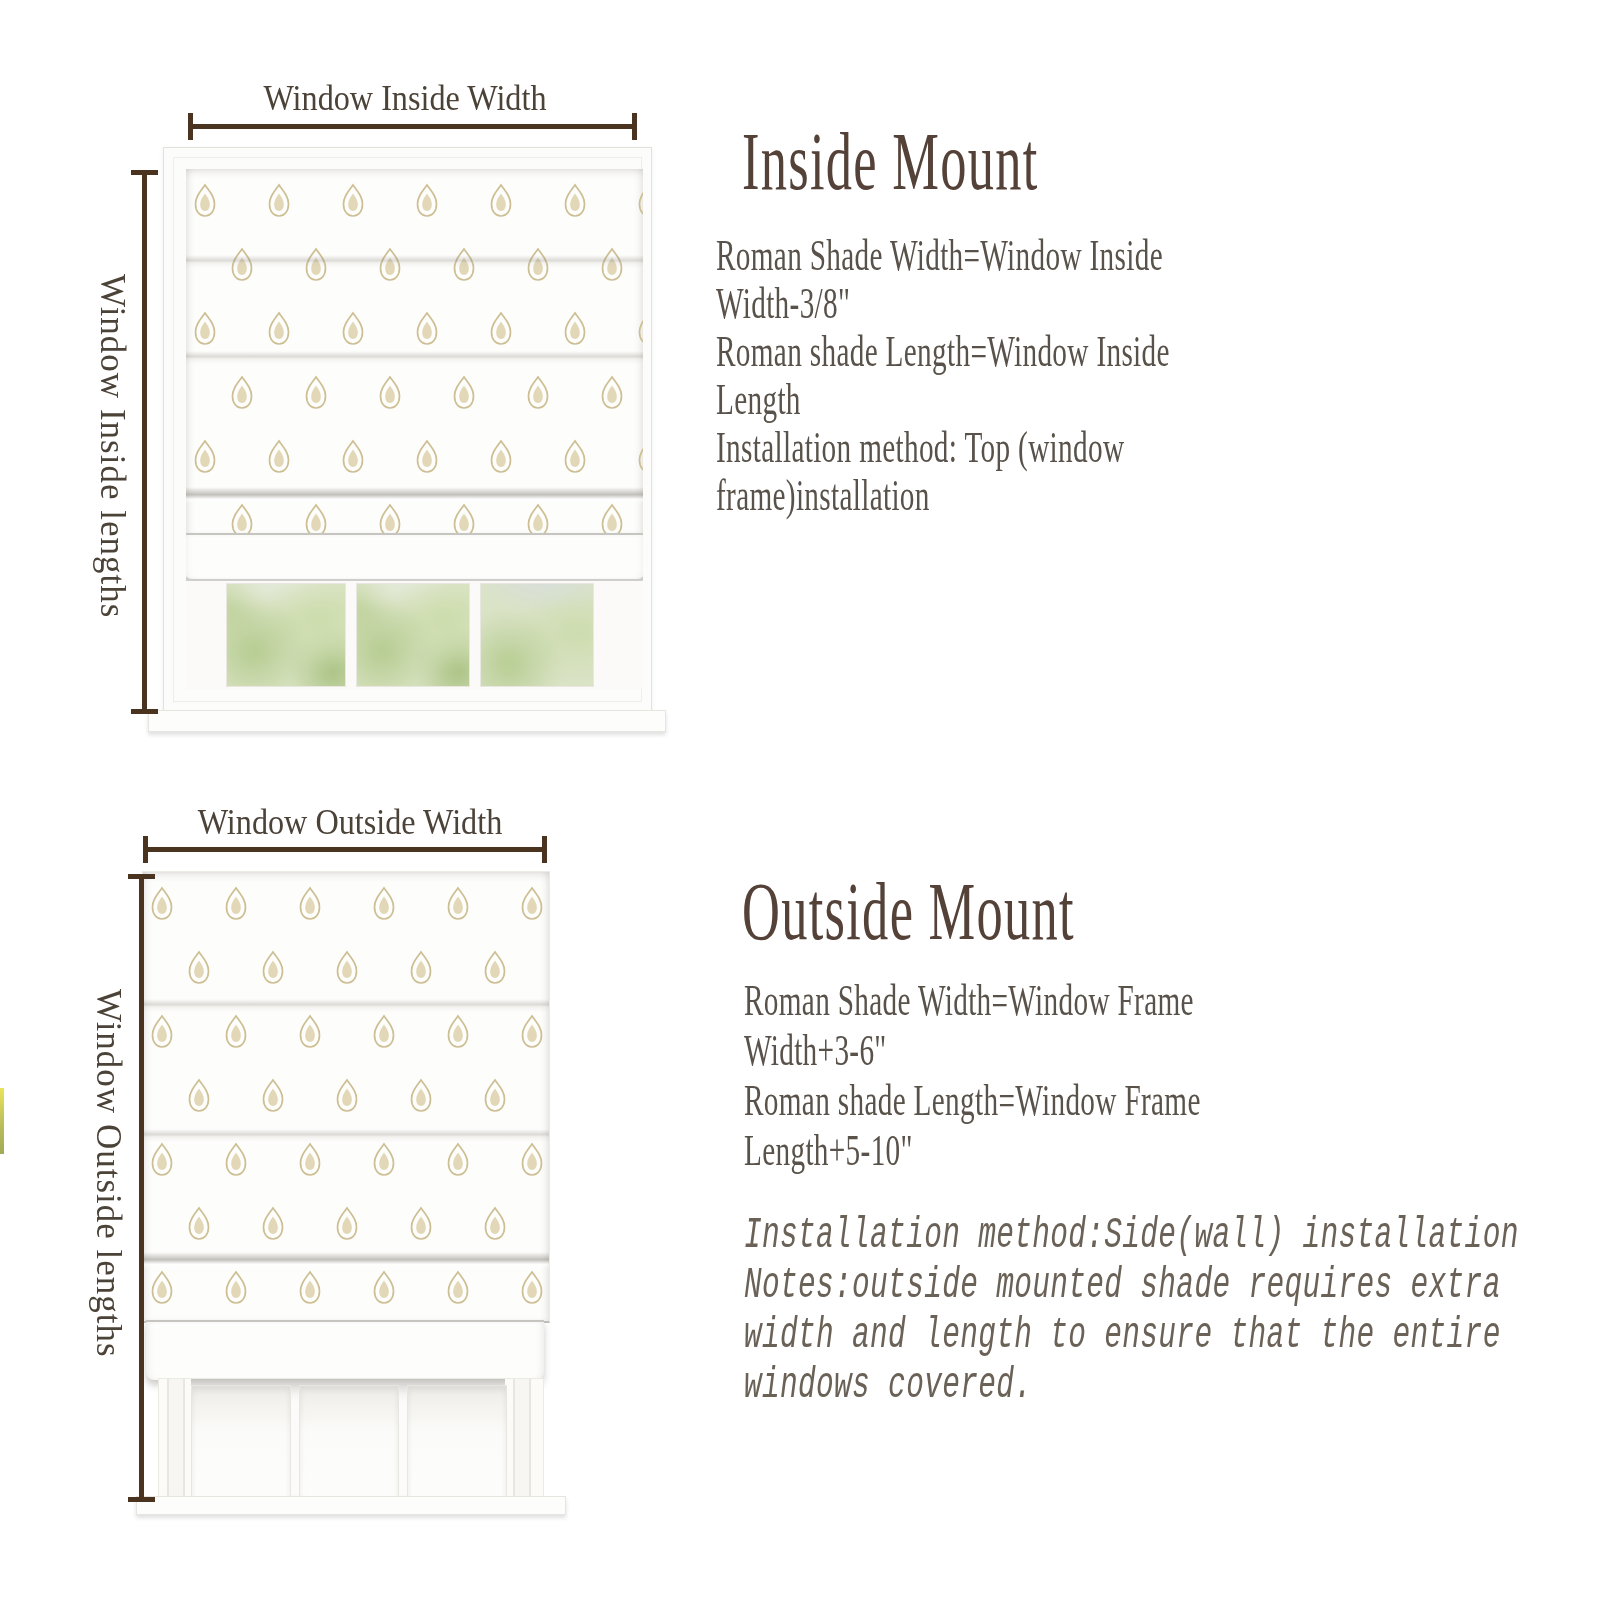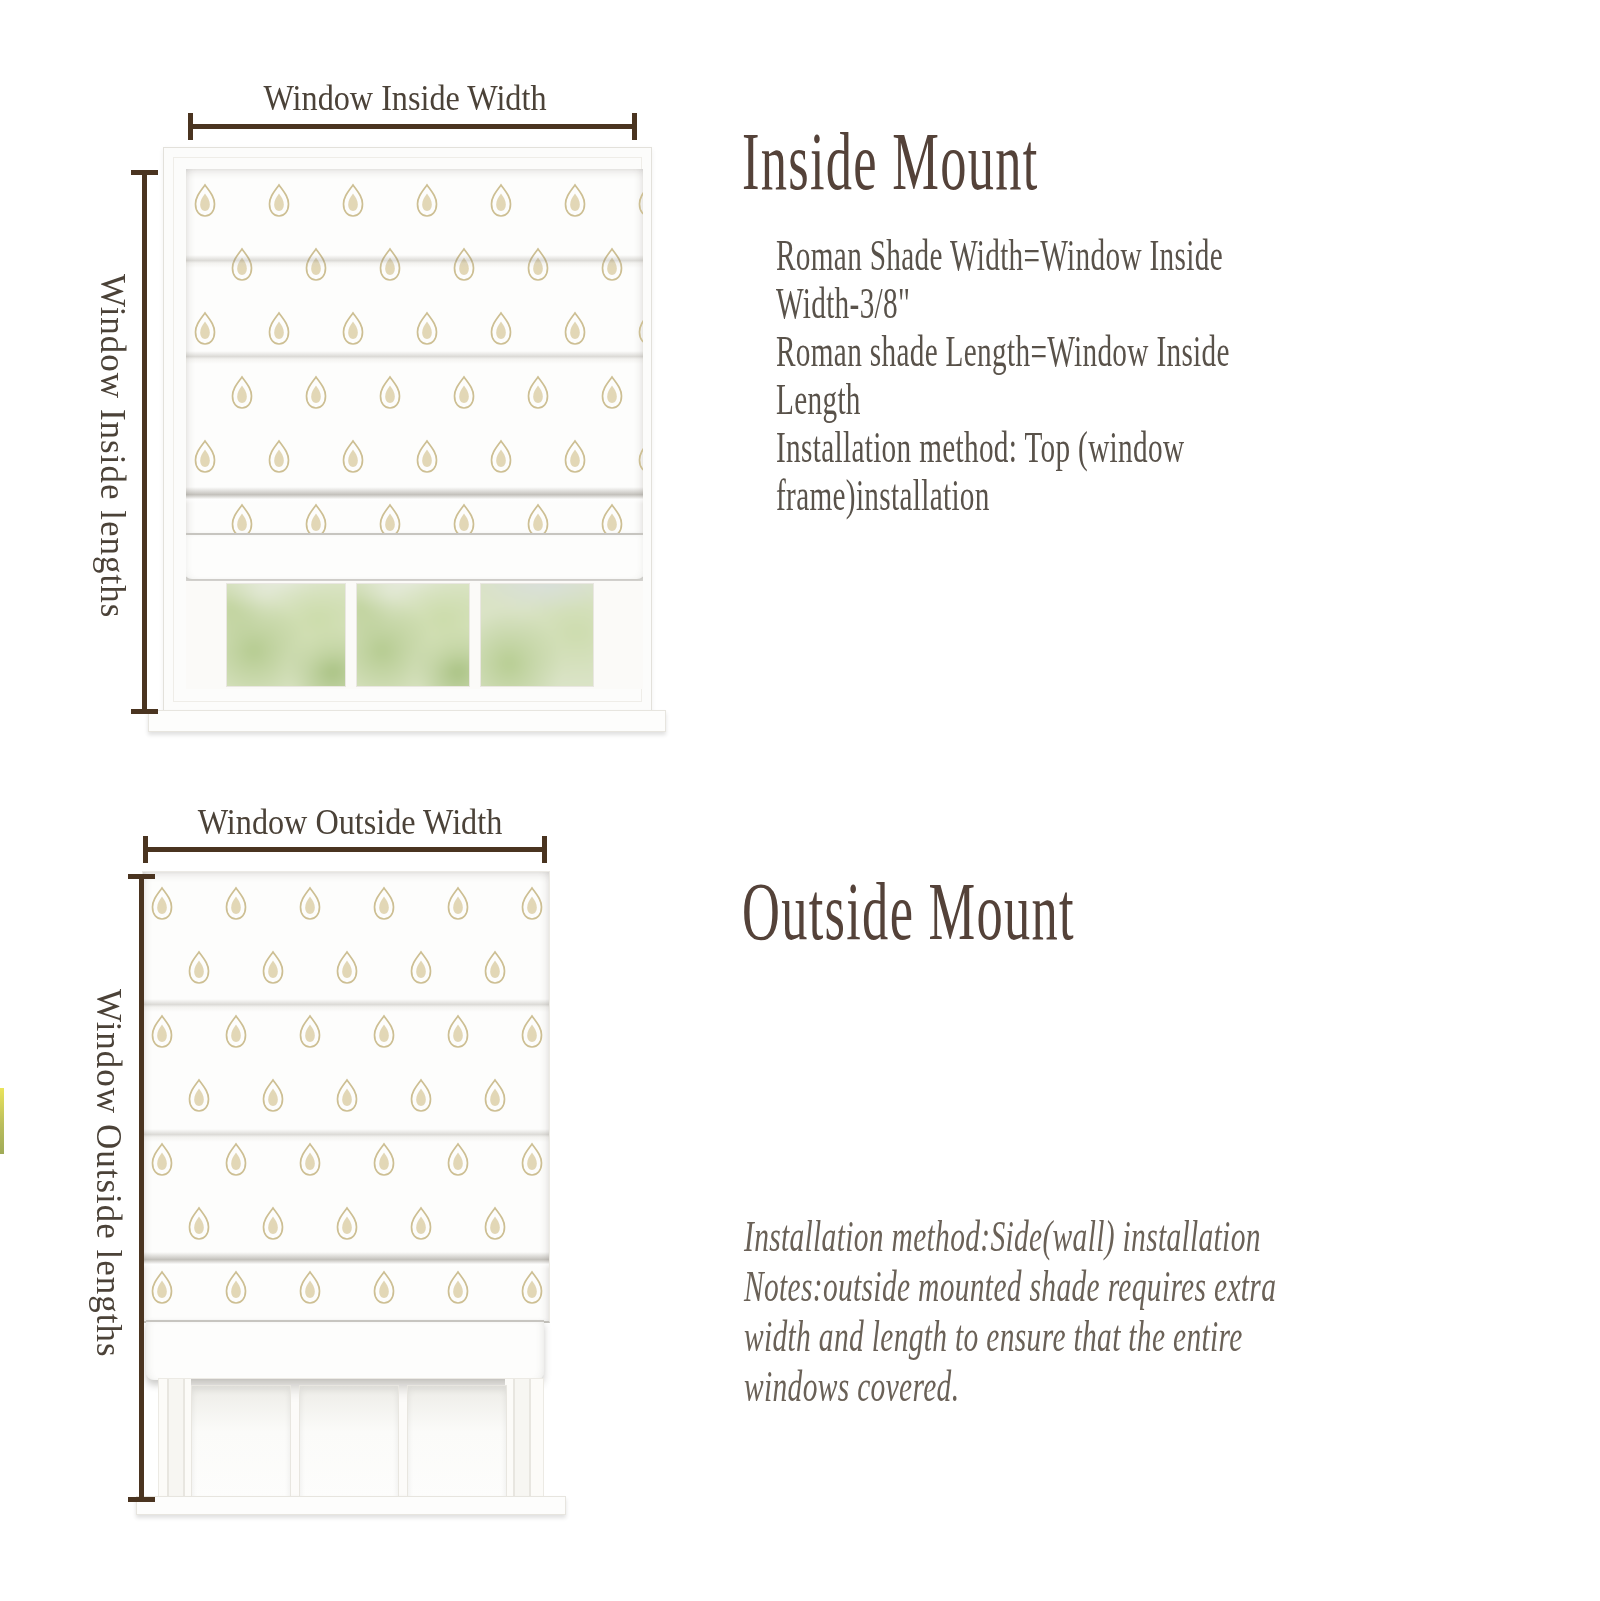--- a/index.html
+++ b/index.html
@@ -132,21 +132,21 @@
   <div class="sill" style="left:148px;top:710px;width:516px;height:20px;"></div>
 
   <div class="vline" style="left:142px;top:170px;height:544px;">
     <div class="cap top"></div>
     <div class="cap bottom"></div>
   </div>
   <div class="dim-label v" style="left:92px;top:256px;height:380px;">Window Inside lengths</div>
 
   <h1 class="mount-heading" style="left:742px;top:121px;margin:0;font-weight:normal;">Inside Mount</h1>
 
-  <div class="spec-block" style="left:776px;top:231px;">
+  <div class="spec-block" style="left:716px;top:231px;">
     <div class="spec-line">Roman Shade Width=Window Inside</div>
     <div class="spec-line">Width-3/8"</div>
     <div class="spec-line">Roman shade Length=Window Inside</div>
     <div class="spec-line">Length</div>
     <div class="spec-line">Installation method: Top (window</div>
     <div class="spec-line">frame)installation</div>
   </div>
 
 
   <div class="dim-label h" style="left:145px;top:804px;width:410px;">Window Outside Width</div>
@@ -180,22 +180,28 @@
   <div class="sill" style="left:136px;top:1496px;width:428px;height:17px;"></div>
 
   <div class="vline" style="left:139px;top:874px;height:628px;">
     <div class="cap top"></div>
     <div class="cap bottom"></div>
   </div>
   <div class="dim-label v" style="left:88px;top:978px;height:390px;">Window Outside lengths</div>
 
   <h1 class="mount-heading" style="left:742px;top:871px;margin:0;font-weight:normal;">Outside Mount</h1>
 
-
-  <div class="notes-block lh50" style="left:744px;top:1211px;">
+  <div class="spec-block lh50" style="left:744px;top:975px;">
+    <div class="spec-line">Roman Shade Width=Window Frame</div>
+    <div class="spec-line">Width+3-6"</div>
+    <div class="spec-line">Roman shade Length=Window Frame</div>
+    <div class="spec-line">Length+5-10"</div>
+  </div>
+
+  <div class="notes-block lh50" style="left:744px;top:1211px;font-family:Liberation Mono, monospace;">
     <div class="notes-line">Installation method:Side(wall) installation</div>
     <div class="notes-line">Notes:outside mounted shade requires extra</div>
     <div class="notes-line">width and length to ensure that the entire</div>
     <div class="notes-line">windows covered.</div>
   </div>
 
   <div class="edge-artifact"></div>
 
 </div>
 

